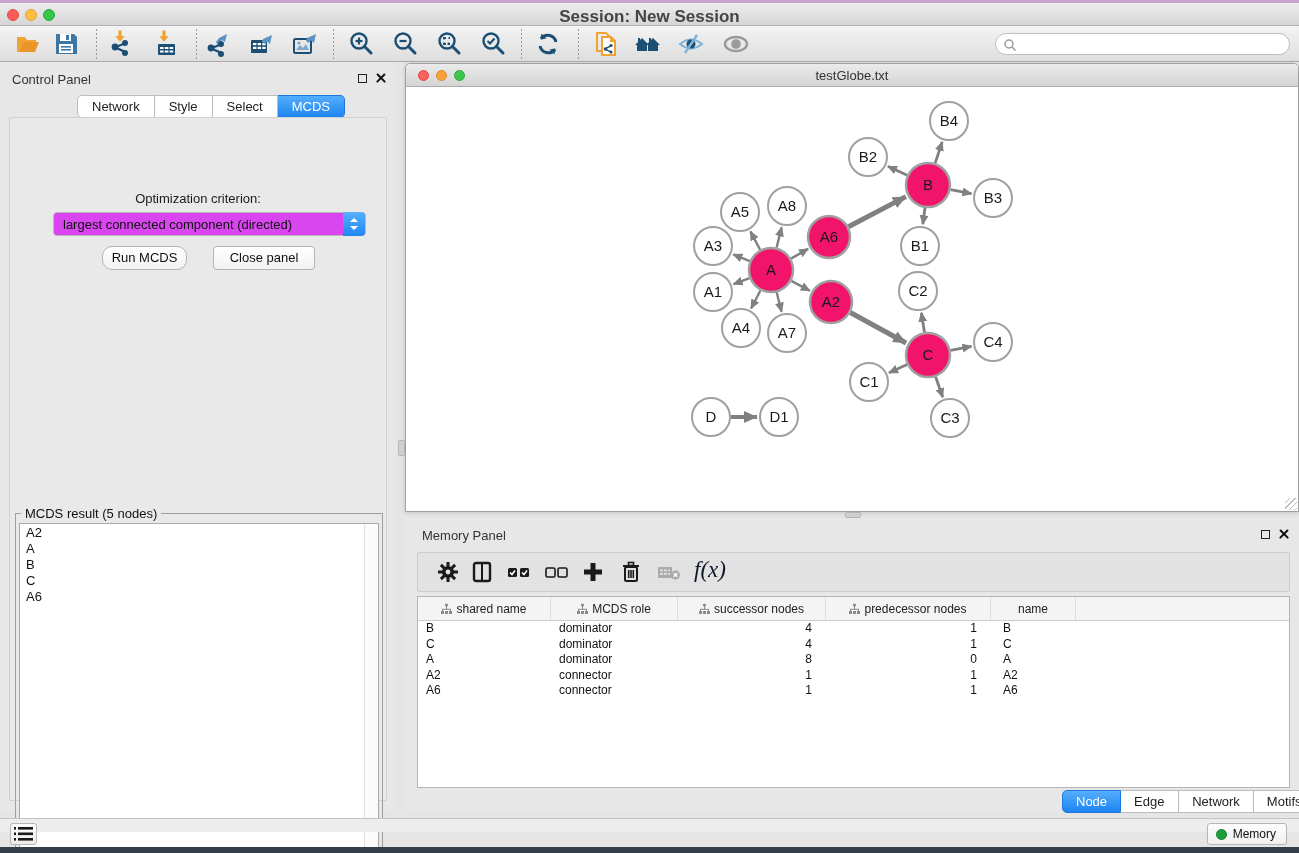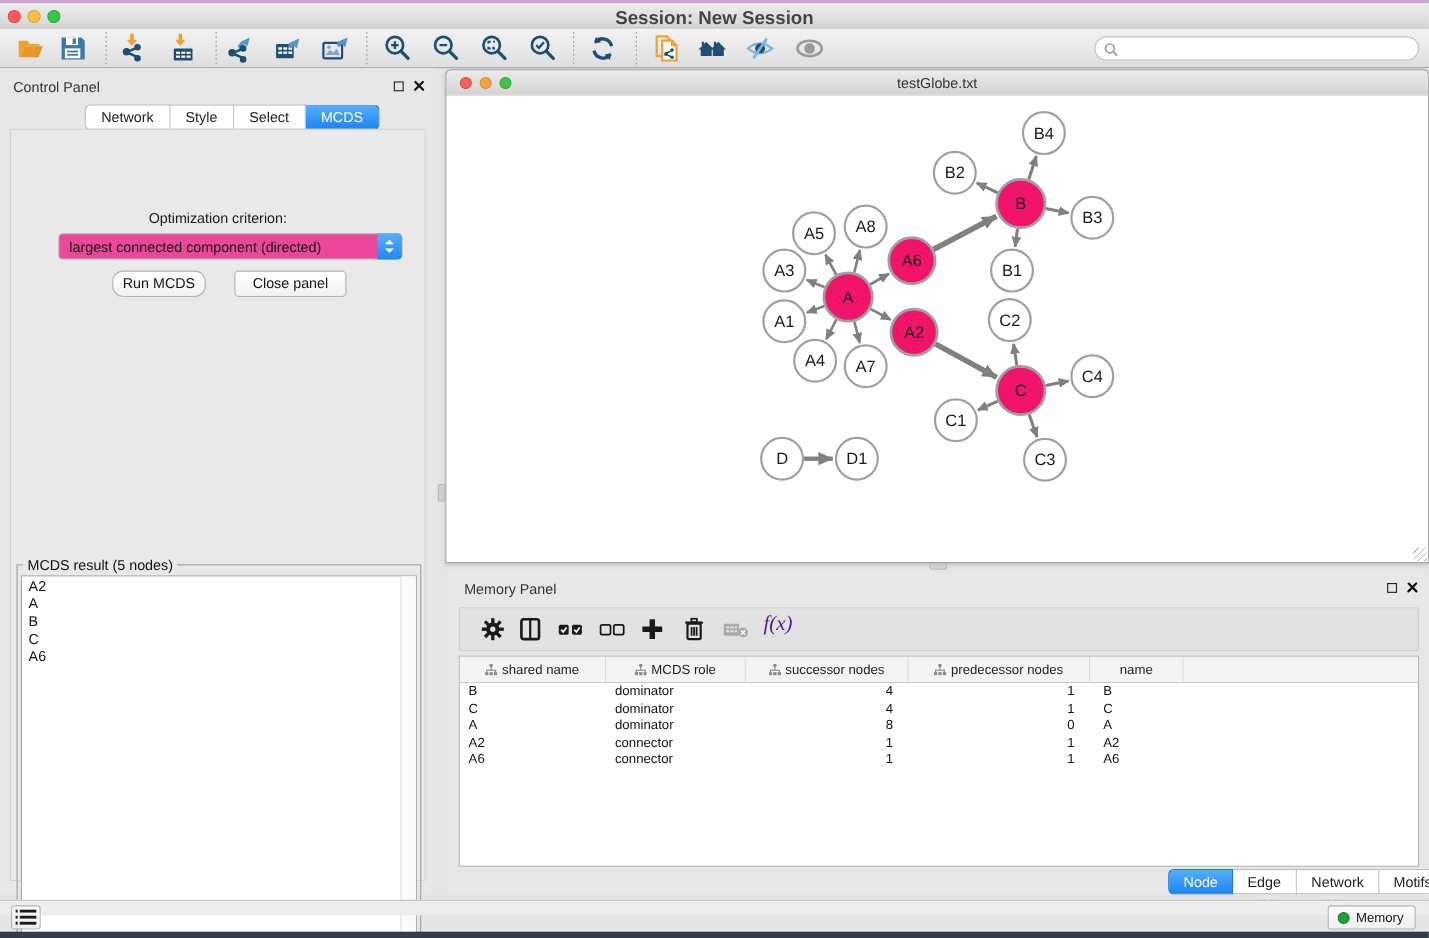--- a/index.html
+++ b/index.html
@@ -43,21 +43,21 @@
     font-size:13px; color:#222; line-height:21px; }
   .seg-btn:first-child { border-left:1px solid #bdbdbd; border-radius:5px 0 0 5px; }
   .seg-btn:last-child { border-radius:0 5px 5px 0;padding-left:14px; }
   .seg-btn.active { background:linear-gradient(#55aefb,#1d84f2); border-color:#1d78dd; color:#fff; }
   .cp-tabs { left:77px; top:33px; }
 
   .cp-inner { position:absolute; left:9px; top:55px; width:378px; height:684px;
     background:#e9e9e9; border:1px solid #d0d0d0; border-radius:2px; }
   .opt-label { position:absolute; left:0; width:100%; top:73px; text-align:center; font-size:13px; color:#1a1a1a; }
   .criterion-select { position:absolute; left:43px; top:94px; width:313px; height:24px;
-    background:#ec4899; border:1px solid #b9b9b9; border-radius:4px; font-size:13px; color:#111; }
+    background:#d946ef; border:1px solid #b9b9b9; border-radius:4px; font-size:13px; color:#111; }
   .criterion-select .val { position:absolute; left:9px; top:4px; }
   .sel-stepper { position:absolute; right:0; top:-1px; width:22px; height:24px; border-radius:0 4px 4px 0;
     background:linear-gradient(#58b0fc,#1f86f3); }
   .sel-stepper svg { position:absolute; left:5px; top:4px; }
   .cp-btn { position:absolute; top:128px; height:24px; background:linear-gradient(#ffffff,#f2f2f2);
     border:1px solid #b4b4b4; border-radius:4px; font-size:13px; color:#111; text-align:center; }
   .btn-run { left:92px; width:85px; line-height:22px;border-radius:10px; }
   .btn-closepanel { left:203px; width:102px; line-height:22px; }
 
   .result-fieldset { position:absolute; left:5px; top:395px; width:368px; height:341px;
@@ -88,21 +88,21 @@
   .split-handle-v { position:absolute; left:398px; top:440px; width:7px; height:16px;
     background:#cfcfcf; border:1px solid #b5b5b5; border-radius:2px; }
   .split-handle-h { position:absolute; left:845px; top:512px; width:16px; height:6px;
     background:#cfcfcf; border:1px solid #b5b5b5; border-radius:2px; }
 
   
   .table-panel { position:absolute; left:405px; top:518px; width:894px; height:294px; background:#e7e7e7; }
   .tp-toolbar { position:absolute; left:12px; top:34px; width:873px; height:40px;
     background:#e2e2e2; border:1px solid #cdcdcd; border-radius:2px; }
   .tp-icon { position:absolute; top:7px; width:26px; height:26px; }
-  .fx-label { font-family:"Liberation Serif",serif; font-style:italic; font-size:19px; color:#4c1d95; }
+  .fx-label { font-family:"Liberation Serif",serif; font-style:italic; font-size:23px; color:#0f172a; }
 
   .data-table { position:absolute; left:12px; top:78px; width:873px; height:192px;
     background:#fff; border:1px solid #b5b5b5; overflow:hidden; }
   .dt-header { display:flex; height:24px; background:#f4f4f4; border-bottom:1px solid #cccccc; }
   .dt-hcell { position:relative; display:flex; align-items:center; justify-content:center; gap:4px;
     font-size:12px; color:#222; border-right:1px solid #dcdcdc; height:100%; }
   .dt-row { display:flex; height:15.6px; }
   .dt-cell { font-size:12px; color:#111; line-height:15.6px; white-space:nowrap; overflow:hidden; }
   .al { padding-left:8px; text-align:left; }
   .ar { padding-right:14px; text-align:right; }

